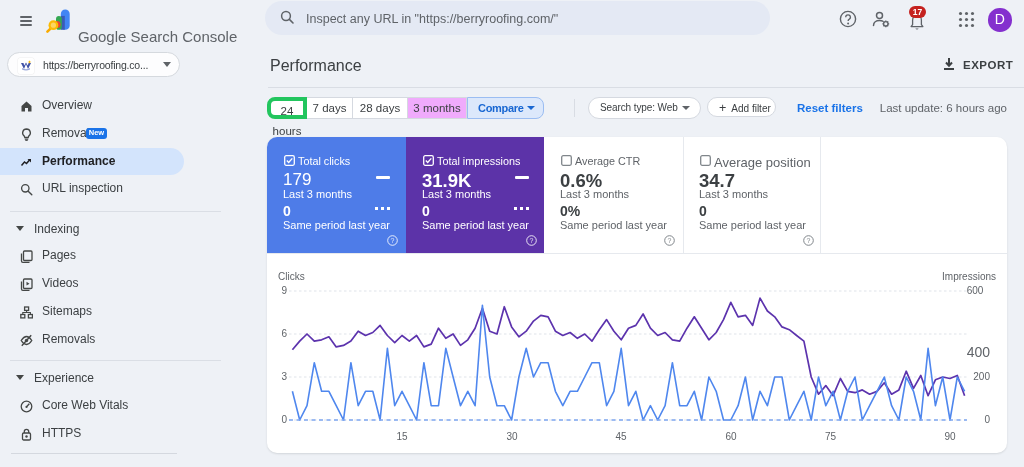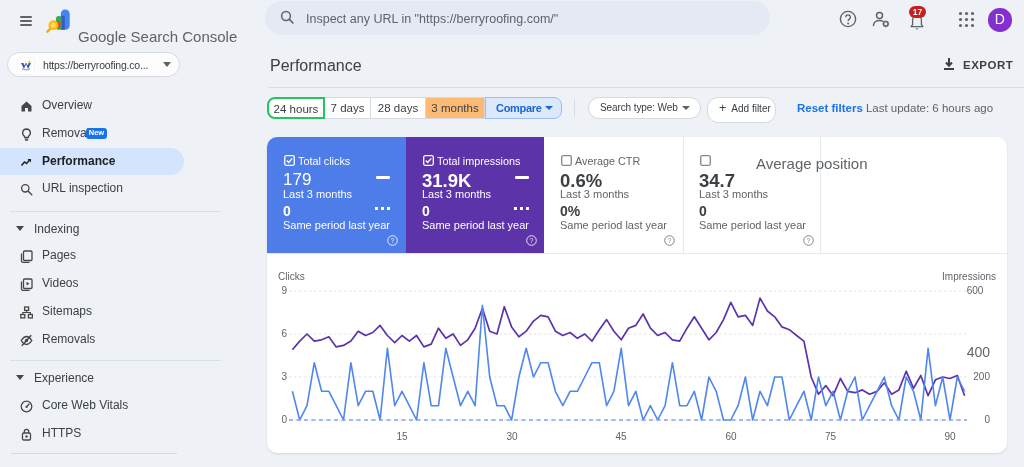--- a/index.html
+++ b/index.html
@@ -148,31 +148,31 @@
 
 <div class="abs" style="left:270px;top:57px;font-size:16px;color:#3c4043">Performance</div>
 <svg class="abs" style="left:942px;top:57px" width="14" height="14" viewBox="0 0 14 14">
   <path d="M7 1 v7 M4 5.5 L7 8.7 L10 5.5" fill="none" stroke="#3c4043" stroke-width="2"></path>
   <rect x="2" y="11" width="10" height="2" fill="#3c4043"></rect>
 </svg>
 <div class="abs" style="left:963px;top:59px;font-size:11.5px;font-weight:bold;color:#3c4043;letter-spacing:.5px">EXPORT</div>
 <div class="abs" style="left:268px;top:87px;width:756px;height:1px;background:#d9dde4"></div>
 
 <div class="abs" style="left:267px;top:97px;height:22px;display:flex;font-size:11.5px;color:#3c4043;text-align:center">
-  <div style="box-sizing:border-box;width:58px;border:2px solid #22c55e;border-radius:8px 0 0 8px;line-height:20px;background:#fff">24 hours</div>
+  <div style="box-sizing:border-box;width:40px;border:4px solid #22c55e;border-radius:8px 0 0 8px;line-height:20px;background:#fff">24 hours</div>
   <div style="box-sizing:border-box;width:46px;border:1px solid #d5d9e0;border-left:none;line-height:20px;background:#fff">7 days</div>
   <div style="box-sizing:border-box;width:55px;border:1px solid #d5d9e0;border-left:none;line-height:20px;background:#fff">28 days</div>
-  <div style="box-sizing:border-box;width:59px;border:1px solid #d5d9e0;border-left:none;line-height:20px;background:#fdba74">3 months</div>
+  <div style="box-sizing:border-box;width:59px;border:1px solid #d5d9e0;border-left:none;line-height:20px;background:#f0abfc">3 months</div>
   <div style="box-sizing:border-box;width:77px;border:1px solid #9bbdf2;border-radius:0 8px 8px 0;line-height:20px;background:#dce8fb;color:#1967d2;font-weight:bold;font-size:11px;letter-spacing:-.3px;position:relative;text-align:left;padding-left:10px">Compare<span style="position:absolute;right:8px;top:8px;width:0;height:0;border-left:4px solid transparent;border-right:4px solid transparent;border-top:4.5px solid #1967d2"></span></div>
 </div>
 <div class="abs" style="left:574px;top:99px;width:1px;height:18px;background:#d8dce3"></div>
 <div class="abs" style="left:588px;top:97px;box-sizing:border-box;width:113px;height:22px;border:1px solid #d5d9e0;border-radius:11px;background:#fff;padding-left:11px;line-height:20px;font-size:10px;letter-spacing:-.1px;color:#3c4043;position:relative">Search type: Web<span style="position:absolute;right:10px;top:8px;width:0;height:0;border-left:4px solid transparent;border-right:4px solid transparent;border-top:4.5px solid #5f6368"></span></div>
-<div class="abs" style="left:707px;top:97px;box-sizing:border-box;width:69px;height:26px;border:1px solid #d5d9e0;border-radius:11px;background:#fff;padding-left:11px;line-height:20px;font-size:10px;color:#3c4043;white-space:nowrap"><span style="font-size:12.5px;margin-right:5px">+</span>Add filter</div>
+<div class="abs" style="left:707px;top:97px;box-sizing:border-box;width:69px;height:20px;border:1px solid #d5d9e0;border-radius:11px;background:#fff;padding-left:11px;line-height:20px;font-size:10px;color:#3c4043;white-space:nowrap"><span style="font-size:12.5px;margin-right:5px">+</span>Add filter</div>
 <div class="abs" style="left:797px;top:101.5px;font-size:11.5px;font-weight:bold;color:#1a73e8">Reset filters</div>
-<div class="abs" style="left:852px;top:101.5px;width:155px;font-size:11.5px;color:#5f6368;text-align:center">Last update: 6 hours ago</div>
+<div class="abs" style="left:852px;top:101.5px;width:155px;font-size:11.5px;color:#5f6368;text-align:right">Last update: 6 hours ago</div>
 
 <div class="abs" style="left:267px;top:137px;width:740px;height:316px;background:#fff;border-radius:10px;box-shadow:0 1px 2px rgba(60,64,67,.15)"></div>
 
 <div class="abs" style="left:267px;top:137px;width:139px;height:116px;background:#4e7ce8;border-radius:10px 0 0 0"></div>
 <div class="abs" style="left:406px;top:137px;width:138px;height:116px;background:#5c33a8"></div>
 <div class="abs" style="left:683px;top:137px;width:1px;height:116px;background:#e6e9ee"></div>
 <div class="abs" style="left:820px;top:137px;width:1px;height:116px;background:#e6e9ee"></div>
 <div class="abs" style="left:267px;top:253px;width:740px;height:1px;background:#e6e9ee"></div>
 
 <svg class="abs" style="left:284px;top:155px" width="11" height="11" viewBox="0 0 11 11">
@@ -213,21 +213,21 @@
 <div class="abs" style="left:560px;top:188px;font-size:11px;color:#5f6368">Last 3 months</div>
 <div class="abs" style="left:560px;top:203px;font-size:14px;font-weight:bold;color:#3c4043">0%</div>
 <div class="abs" style="left:560px;top:219px;font-size:11px;color:#5f6368">Same period last year</div>
 <svg class="abs" style="left:664px;top:235px" width="11" height="11" viewBox="0 0 11 11">
     <circle cx="5.5" cy="5.5" r="4.8" fill="none" stroke="#80868b" stroke-width="1"></circle>
     <text x="5.5" y="8" font-size="7" font-family="Liberation Sans" fill="#80868b" text-anchor="middle">?</text>
   </svg>
 <svg class="abs" style="left:700px;top:155px" width="11" height="11" viewBox="0 0 11 11">
     <rect x="0.7" y="0.7" width="9.6" height="9.6" rx="1.5" fill="none" stroke="#80868b" stroke-width="1.3"></rect>
   </svg>
-<div class="abs" style="left:756px;top:154.5px;font-size:15px;color:#5f6368">Average position</div>
+<div class="abs" style="left:714px;top:154.5px;font-size:13px;color:#5f6368">Average position</div>
 <div class="abs" style="left:699px;top:169.5px;font-size:18.5px;font-weight:bold;color:#3c4043">34.7</div>
 <div class="abs" style="left:699px;top:188px;font-size:11px;color:#5f6368">Last 3 months</div>
 <div class="abs" style="left:699px;top:203px;font-size:14px;font-weight:bold;color:#3c4043">0</div>
 <div class="abs" style="left:699px;top:219px;font-size:11px;color:#5f6368">Same period last year</div>
 <svg class="abs" style="left:803px;top:235px" width="11" height="11" viewBox="0 0 11 11">
     <circle cx="5.5" cy="5.5" r="4.8" fill="none" stroke="#80868b" stroke-width="1"></circle>
     <text x="5.5" y="8" font-size="7" font-family="Liberation Sans" fill="#80868b" text-anchor="middle">?</text>
   </svg>
 
 <div class="abs" style="left:278px;top:271px;font-size:10px;color:#5f6368">Clicks</div>

